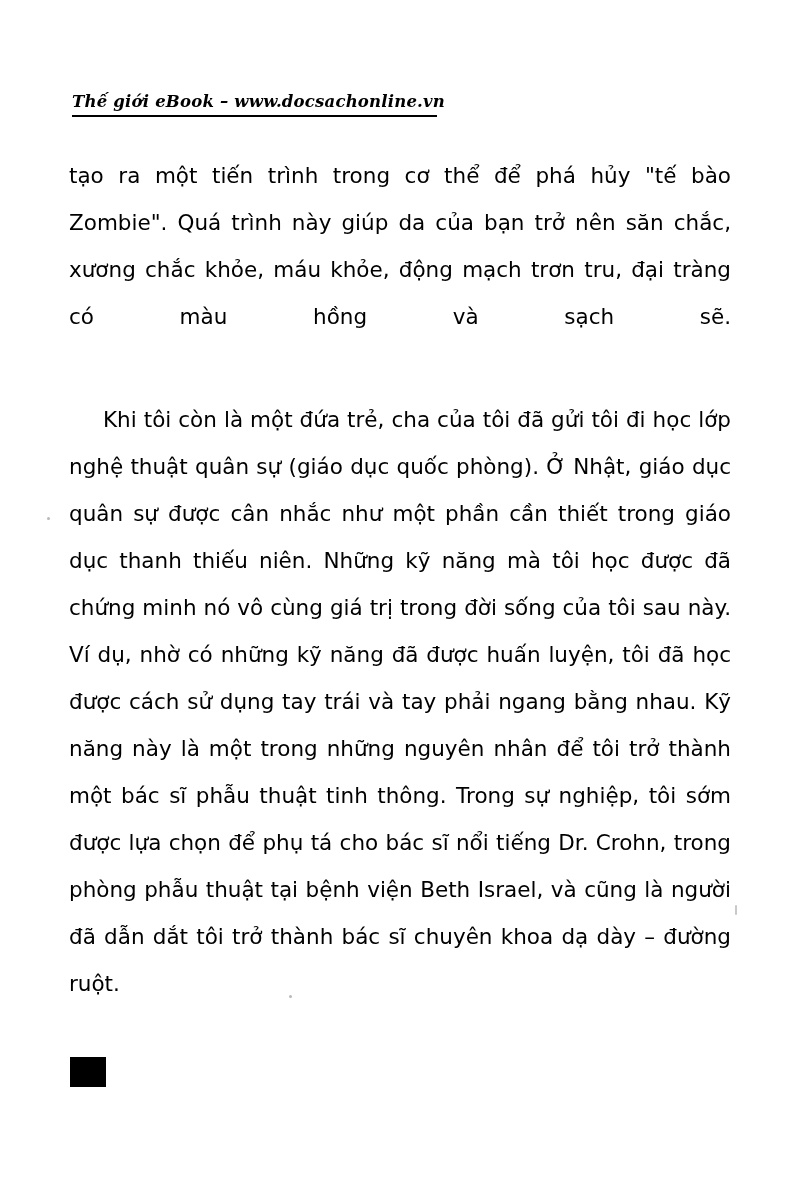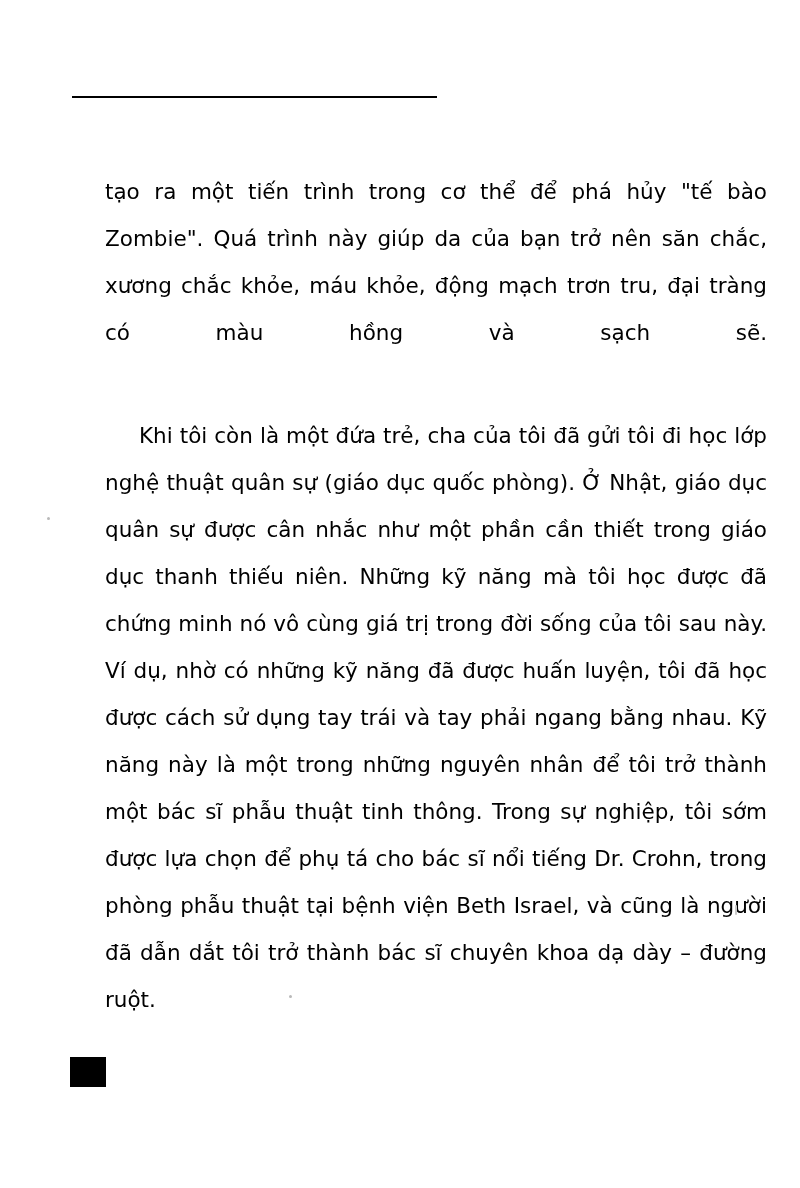--- a/index.html
+++ b/index.html
@@ -44,24 +44,23 @@
   .header-rule {
     margin-top: 4px;
     width: 365px;
     height: 2px;
     background: #000000;
   }
 
   
   .content {
     position: absolute;
-    top: 168px;
+    top: 152px;
     left: 69px;
     width: 662px;
-    margin-left: 36px;
   }
 
   .para {
     font-family: "DejaVu Sans", sans-serif;
     font-size: 21.5px;
     line-height: 47px;
     text-align: justify;
     text-justify: inter-word;
     color: #000000;
     margin: 0;
@@ -99,20 +98,21 @@
   .speck.s1 { left: 47px;  top: 517px; width: 3px; height: 3px; }
   .speck.s2 { left: 289px; top: 995px; width: 3px; height: 3px; }
   .speck.s3 { left: 735px; top: 905px; width: 2px; height: 10px; background: #c9c9c9; border-radius: 1px; }
 </style>
 </head>
 <body>
 
 <div class="page">
 
   <div class="header">
+    <div class="header-text">Thế giới eBook – www.docsachonline.vn</div>
     <div class="header-rule"></div>
   </div>
 
   <div class="content">
     <p class="para">tạo ra một tiến trình trong cơ thể để phá hủy "tế bào Zombie". Quá trình này giúp da của bạn trở nên săn chắc, xương chắc khỏe, máu khỏe, động mạch trơn tru, đại tràng có màu hồng và sạch sẽ.</p>
     <p class="para indent">Khi tôi còn là một đứa trẻ, cha của tôi đã gửi tôi đi học lớp nghệ thuật quân sự (giáo dục quốc phòng). Ở Nhật, giáo dục quân sự được cân nhắc như một phần cần thiết trong giáo dục thanh thiếu niên. Những kỹ năng mà tôi học được đã chứng minh nó vô cùng giá trị trong đời sống của tôi sau này. Ví dụ, nhờ có những kỹ năng đã được huấn luyện, tôi đã học được cách sử dụng tay trái và tay phải ngang bằng nhau. Kỹ năng này là một trong những nguyên nhân để tôi trở thành một bác sĩ phẫu thuật tinh thông. Trong sự nghiệp, tôi sớm được lựa chọn để phụ tá cho bác sĩ nổi tiếng Dr. Crohn, trong phòng phẫu thuật tại bệnh viện Beth Israel, và cũng là người đã dẫn dắt tôi trở thành bác sĩ chuyên khoa dạ dày – đường ruột.</p>
   </div>
 
   <div class="end-mark"></div>
 

